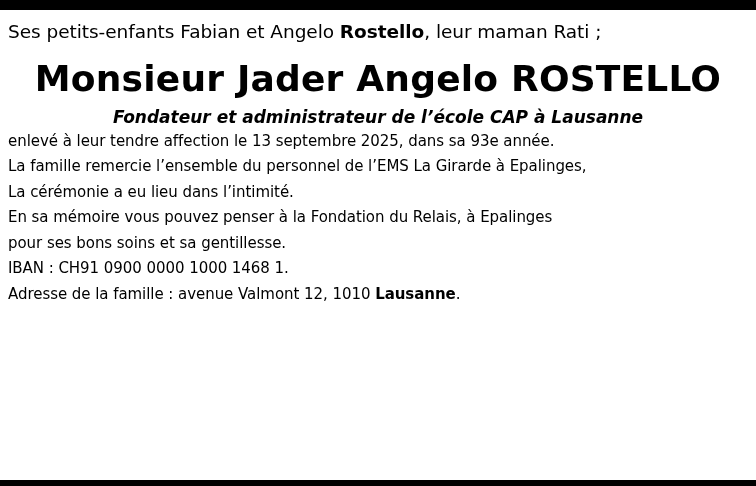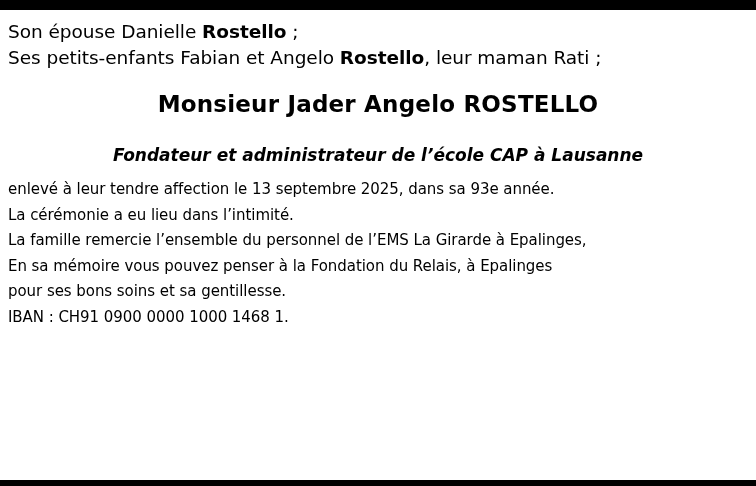--- a/index.html
+++ b/index.html
@@ -41,65 +41,65 @@
     font-size: 18.5px;
     line-height: 25.5px;
     white-space: nowrap;
     letter-spacing: -0.05px;
   }
   .line b {
     font-weight: bold;
   }
   .deceased-name {
     text-align: center;
-    font-size: 23px;
+    font-size: 36px;
     font-weight: bold;
     line-height: 40px;
     margin-top: 14px;
-    margin-bottom: 19px;
+    margin-bottom: 6px;
     letter-spacing: 0.2px;
     white-space: nowrap;
   }
   .subtitle {
     text-align: center;
     font-style: italic;
     font-weight: bold;
     font-size: 17px;
     line-height: 24px;
-    margin-bottom: 10px;
+    margin-bottom: 0;
     white-space: nowrap;
   }
   .block-lower .line {
     font-size: 15px;
     line-height: 25.6px;
   }
 </style>
 </head>
 <body>
 
 <div id="notice">
 
   <div class="top-rule"></div>
 
   <div class="body-wrap">
 
     <div class="block-intro">
-        <div class="line"><span>Son épouse Danielle </span><b>Rostello</b><span> ;</span></div>
         <div class="line"><span>Ses petits-enfants Fabian et Angelo </span><b>Rostello</b><span>, leur maman Rati ;</span></div>
       </div>
 
     <div class="deceased-name">Monsieur Jader Angelo ROSTELLO</div>
 
     <div class="subtitle">Fondateur et administrateur de l’école CAP à Lausanne</div>
 
     <div class="block-lower">
         <div class="line"><span>enlevé à leur tendre affection le 13 septembre 2025, dans sa 93e année.</span></div>
+        <div class="line"><span>La famille remercie l’ensemble du personnel de l’EMS La Girarde à Epalinges,</span></div>
         <div class="line"><span>La cérémonie a eu lieu dans l’intimité.</span></div>
-        <div class="line"><span>La famille remercie l’ensemble du personnel de l’EMS La Girarde à Epalinges,</span></div>
         <div class="line"><span>En sa mémoire vous pouvez penser à la Fondation du Relais, à Epalinges</span></div>
         <div class="line"><span>pour ses bons soins et sa gentillesse.</span></div>
         <div class="line"><span>IBAN : CH91 0900 0000 1000 1468 1.</span></div>
+        <div class="line"><span>Adresse de la famille : avenue Valmont 12, 1010 </span><b>Lausanne</b><span>.</span></div>
       </div>
 
   </div>
 
   <div class="bottom-rule"></div>
 </div>
 
 </body></html>

